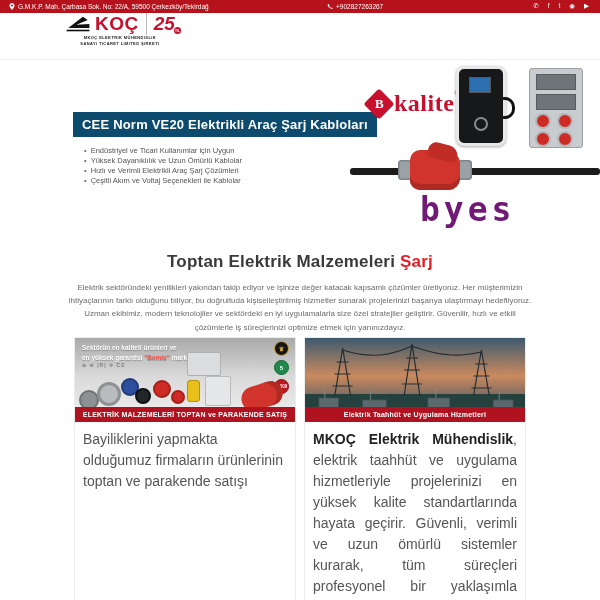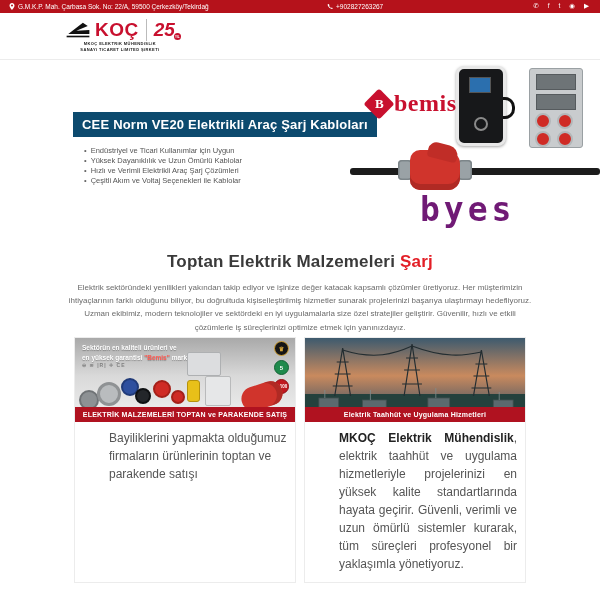--- a/index.html
+++ b/index.html
@@ -9,21 +9,21 @@
   
   .topbar { height:13px; background:#b5121b; color:#fff; display:flex;
     align-items:center; justify-content:space-between; padding:0 9px; font-size:6.5px; }
   .topbar-left, .topbar-phone { display:flex; align-items:center; gap:3px; }
   .pin-svg, .phone-svg { width:6px; height:7px; }
   .topbar-right { display:flex; align-items:center; gap:9px; margin-right:2px; }
   .topbar-phone { margin-left:auto; margin-right:150px; }
   .soc { font-size:6.5px; line-height:1; cursor:pointer; }
 
   
-  .header { height:47px; background:#fff; display:flex; align-items:center;
+  .header { height:47px; background:#fff; display:flex; align-items:flex-start;
     justify-content:space-between; padding:0 72px 0 65px; border-bottom:1px solid #ececec; }
   .logo { display:flex; flex-direction:column; align-items:center; }
   .logo-row { display:flex; align-items:center; gap:4px; }
   .logo-mark { width:26px; height:18px; }
   .logo-koc { font-size:19px; font-weight:bold; color:#c8102e; letter-spacing:.5px; }
   .logo-div { width:1px; height:22px; background:#bbb; margin:0 3px; }
   .logo-25 { font-size:19px; font-weight:bold; color:#c8102e; font-style:italic; position:relative; }
   .logo-25 .yil { position:absolute; right:-6px; bottom:1px; width:7px; height:7px;
     border-radius:50%; background:#c8102e; color:#fff; font-size:3px; font-style:normal;
     display:flex; align-items:center; justify-content:center; }
@@ -92,21 +92,21 @@
 
   
   .cards { width:452px; margin:0 auto; display:grid; grid-template-columns:222px 222px;
     column-gap:8px; row-gap:25px; }
   .card { border:1px solid #ececec; background:#fff; }
   .card-img { position:relative; height:84px; overflow:hidden; }
   .card.tall .card-img { height:109px; }
   .card-banner { background:#b01220; color:#fff; text-align:center; font-size:7px;
     font-weight:bold; padding:4px 2px; letter-spacing:.2px; }
   .card-img .card-banner { position:absolute; left:0; right:0; bottom:0; }
-  .card-desc { padding:7px 8px 9px; font-size:12px; color:#555; line-height:1.5; min-height:44px;margin-left:26px; }
+  .card-desc { padding:7px 8px 9px; font-size:14px; color:#555; line-height:1.5; min-height:44px; }
   .card-desc.justify { text-align:justify; }
   .card-desc b { color:#222; }
 
   
   .c1 { background:linear-gradient(180deg,#a9a9a9 0%,#d9d9d9 45%,#f1f1f1 100%); }
   .c1-title { position:absolute; left:7px; top:5px; font-size:6.5px; font-weight:bold;
     color:#fff; line-height:1.5; text-shadow:0 1px 1px rgba(0,0,0,.3); }
   .c1-title .red { color:#ff5a52; }
   .c1-certs { position:absolute; left:7px; top:24px; font-size:5px; color:#7e7e7e;
     letter-spacing:1px; font-weight:bold; }
@@ -180,21 +180,21 @@
     <li>Endüstriyel ve Ticari Kullanımlar için Uygun</li>
     <li>Yüksek Dayanıklılık ve Uzun Ömürlü Kablolar</li>
     <li>Hızlı ve Verimli Elektrikli Araç Şarj Çözümleri</li>
     <li>Çeşitli Akım ve Voltaj Seçenekleri ile Kablolar</li>
   </ul>
 
   <div class="bemis-logo">
     <div class="bemis-b">
         <span>B</span>
       </div>
-    <span class="bemis-txt"><span>bemis</span><span class="bemis-r">®</span></span>
+    <span class="bemis-txt"><span>kalite</span><span class="bemis-r">®</span></span>
   </div>
 
   <div class="charger">
     <div class="screen"></div>
     <div class="ring"></div>
     <div class="cablehook"></div>
   </div>
 
   <div class="socketpanel">
     <div class="win w1"></div>

